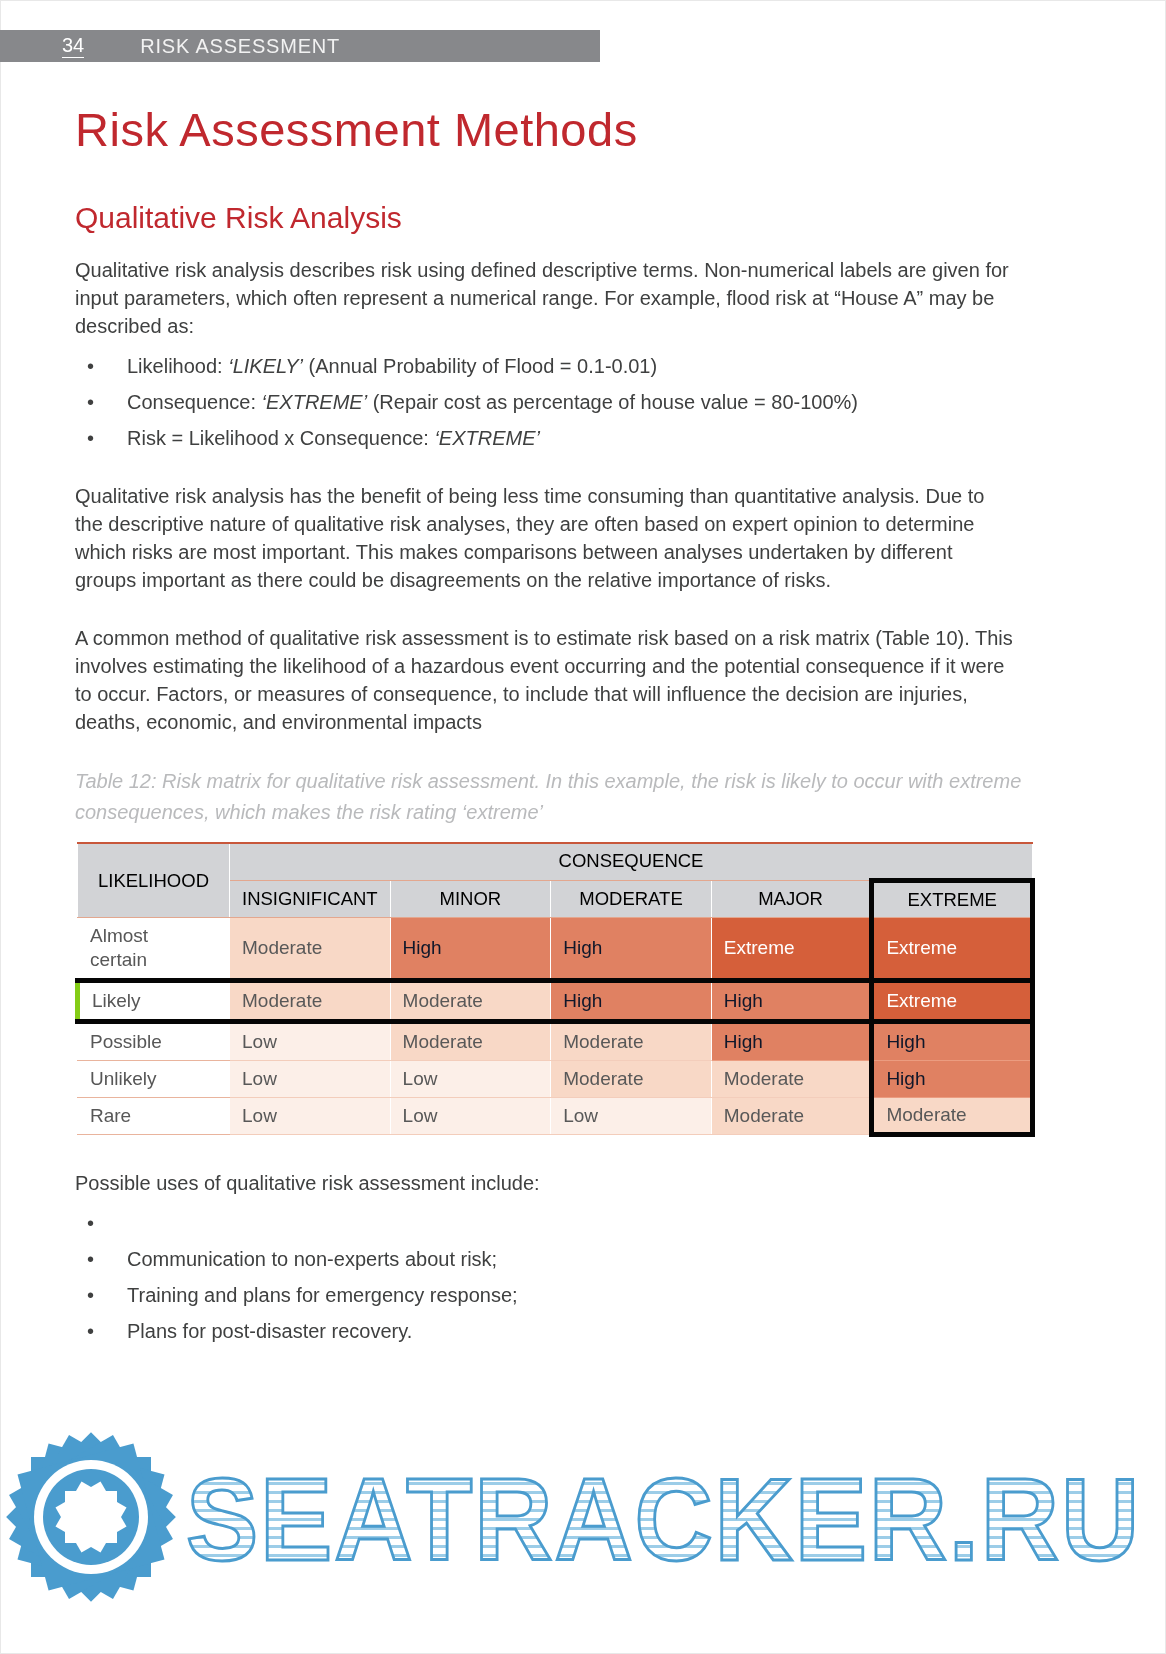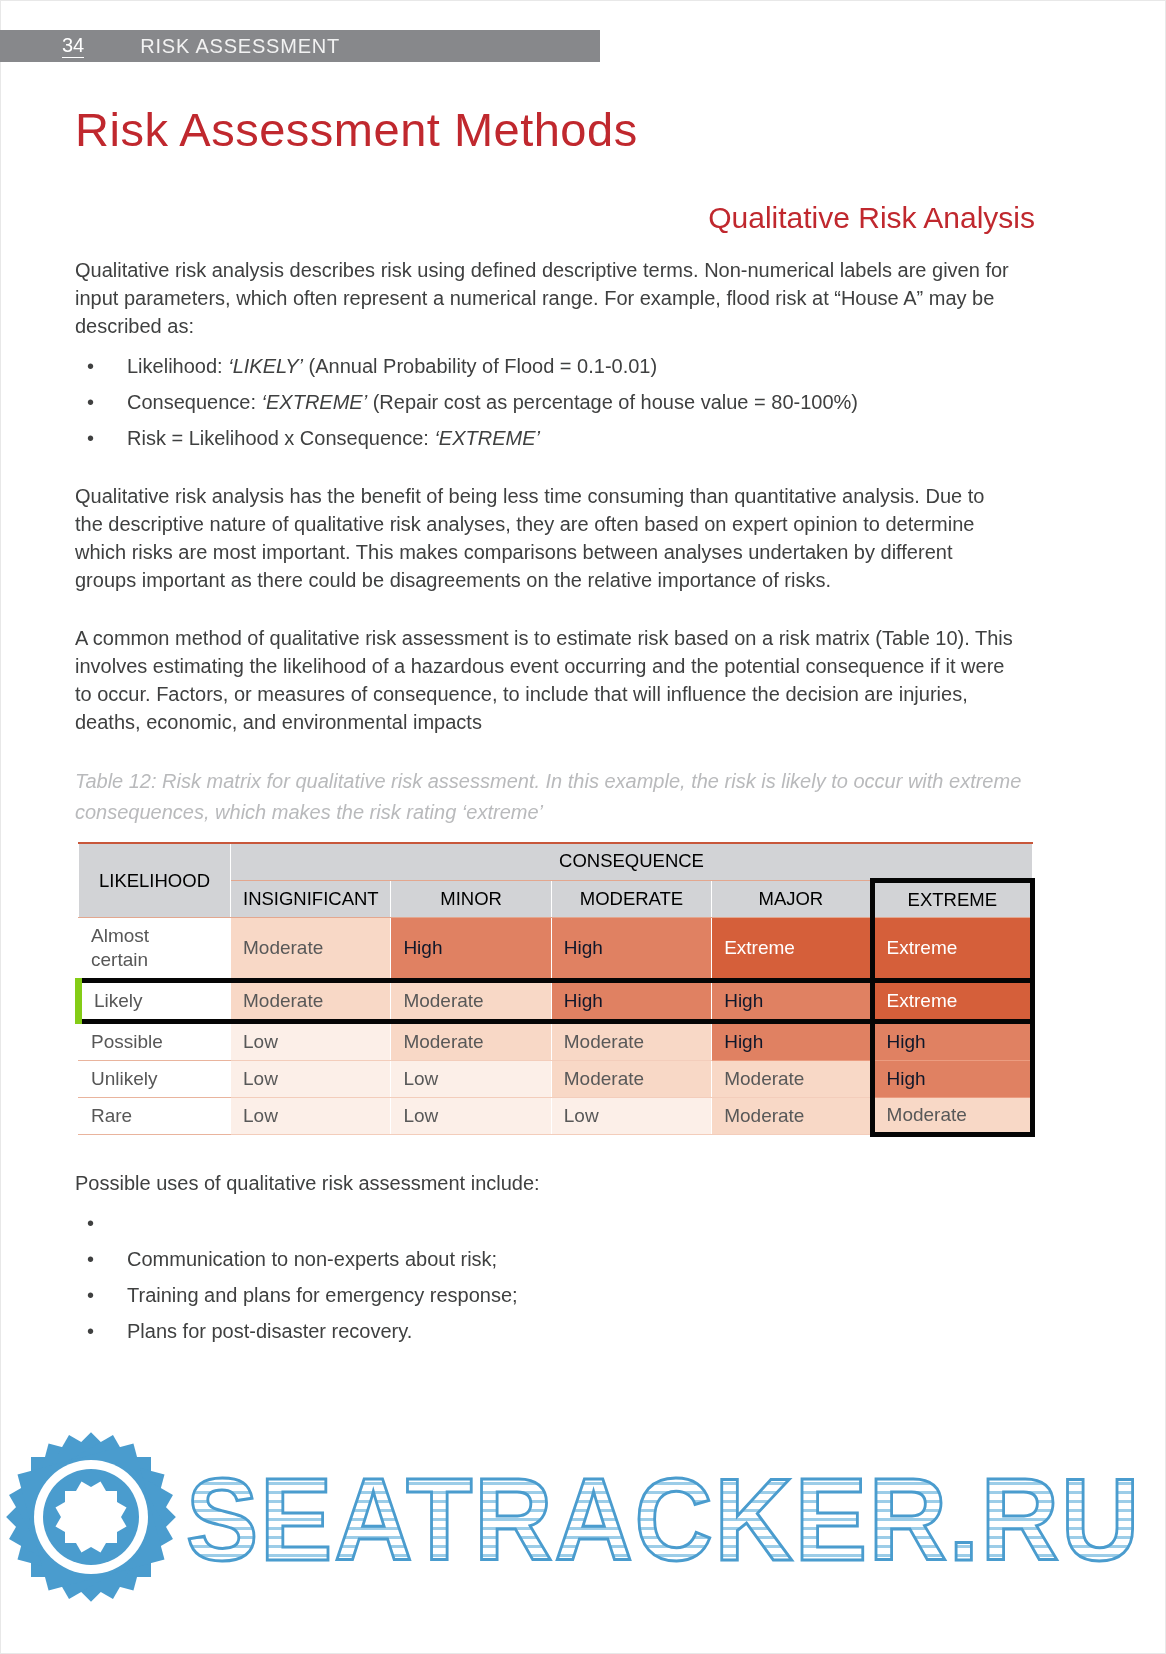--- a/index.html
+++ b/index.html
@@ -23,21 +23,20 @@
 
   
   .content{margin:12px 75px;width:960px;}
   h1.doc-title{
     margin:40px 0 0 0;font-weight:400;font-size:47px;line-height:56px;
     color:#c0282e;letter-spacing:0.5px;
   }
   h2.sec-heading{
     margin:42px 0 0 0;font-weight:400;font-size:30px;line-height:36px;
     color:#c0282e;
-    text-align:right;
   }
   p.body{margin:20px 0 0 0;font-size:20px;line-height:28px;max-width:940px;}
   p.body.gap{margin-top:30px;}
 
   .bullets{margin-top:12px;}
   .bullet{display:flex;margin:8px 0;font-size:20px;line-height:28px;max-width:940px;}
   .bullet .dot{flex:0 0 40px;padding-left:12px;}
   .bullet em{font-style:italic;}
 
   p.caption{
@@ -68,21 +67,21 @@
   .matrix td.matrix-cell{
     color:#585858;border-top-color:#f3cdbb;border-bottom-color:#f3cdbb;
   }
   .matrix td.lv-low{background:#fcefe8;}
   .matrix td.lv-moderate{background:#f8d8c6;}
   .matrix td.lv-high{background:#e08162;color:#0f172a;border-top-color:#eb9c80;border-bottom-color:#eb9c80;}
   .matrix td.lv-extreme{background:#d55f3a;color:#ffffff;border-top-color:#e07c58;border-bottom-color:#e07c58;}
 
   
   tr.hl-row td{border-top:5px solid #050505 !important;border-bottom:5px solid #050505 !important;}
-  tr.hl-row td:first-child{border-left:7px solid #84cc16;}
+  tr.hl-row td:first-child{border-left:5px solid #84cc16;}
   tr.hl-row td:last-child{border-right:5px solid #050505;}
   
   th.hl-col{border-top:5px solid #050505;border-left:5px solid #050505 !important;border-right:5px solid #050505 !important;}
   td.hl-col{border-left:5px solid #050505 !important;border-right:5px solid #050505 !important;}
   tr.last-row td.hl-col{border-bottom:5px solid #050505 !important;}
 
   
   .watermark{
     position:absolute;left:6px;bottom:52px;display:flex;align-items:center;
   }

